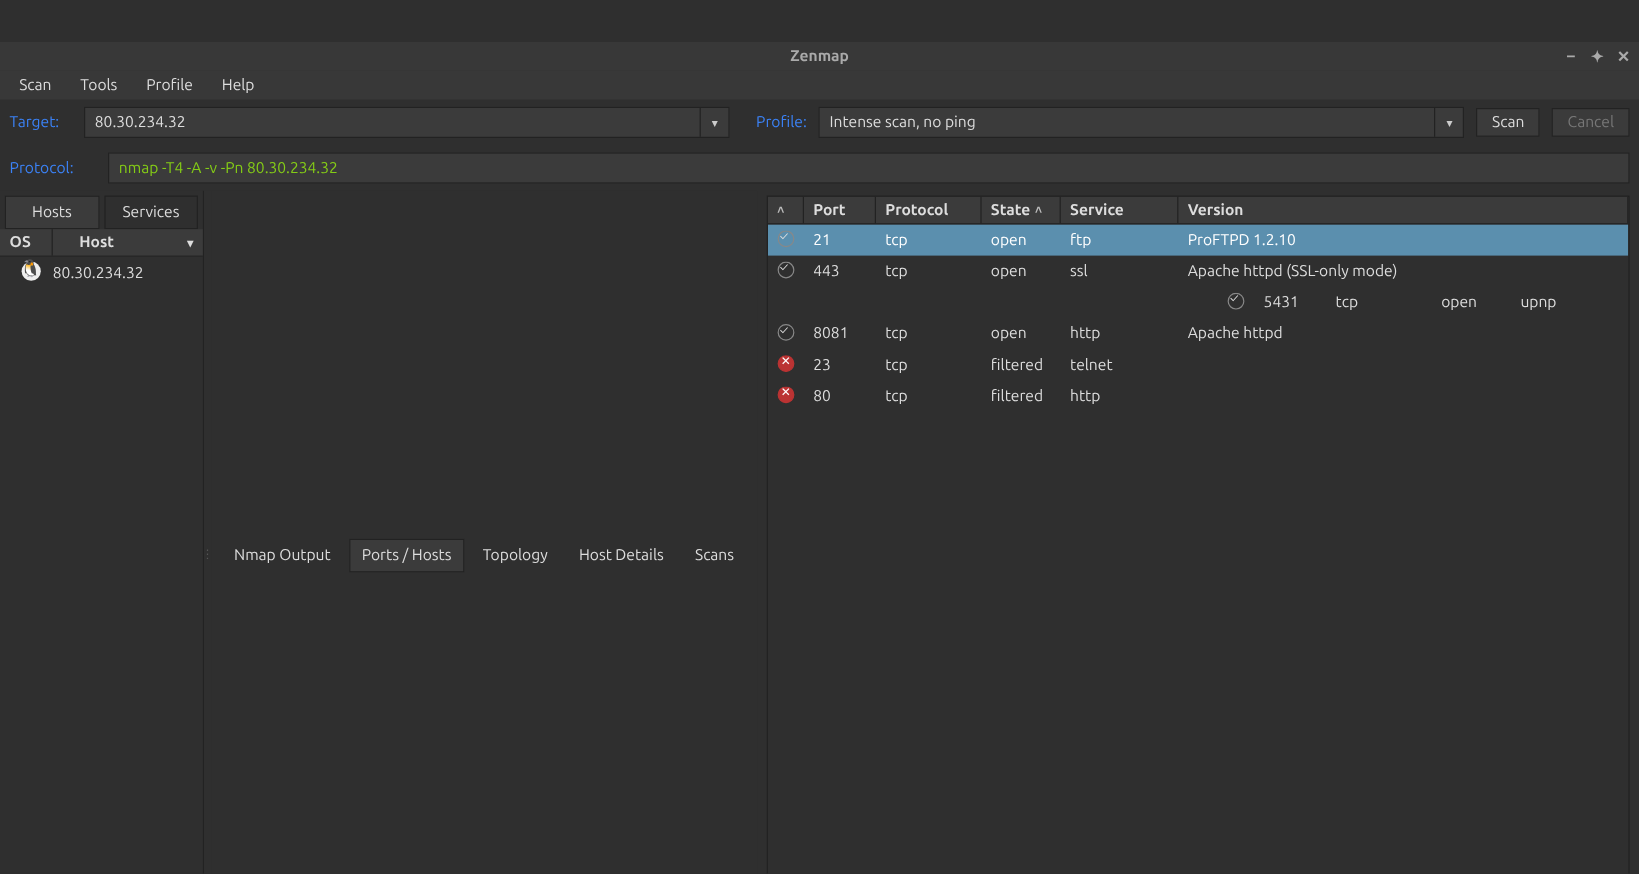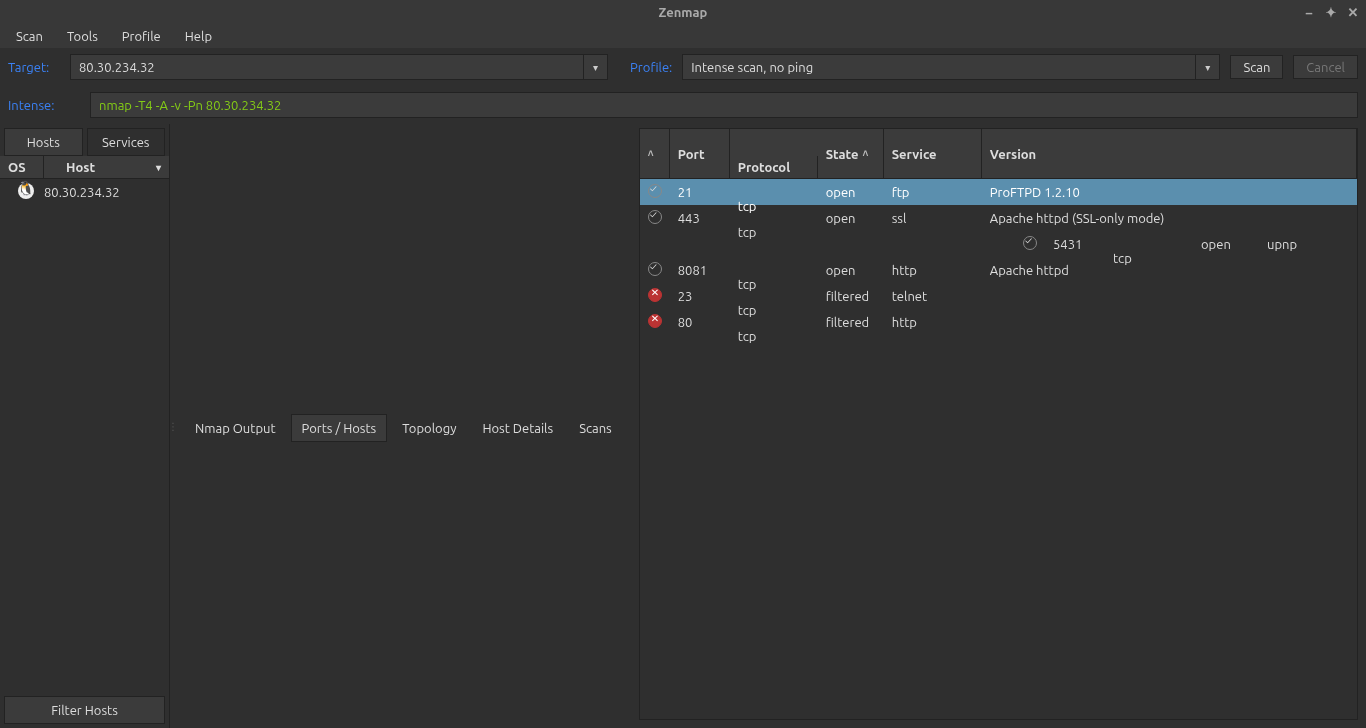--- a/index.html
+++ b/index.html
@@ -1,17 +1,17 @@
 <!DOCTYPE html>
 <html><head>
 <meta charset="utf-8">
 <style>
 * { box-sizing: border-box; margin: 0; padding: 0; font-family: "Ubuntu", "Segoe UI", Arial, sans-serif; font-size: 13px; }
 html, body { width: 1366px; height: 728px; background: #2f2f2f; color: #ddd; overflow: hidden; }
-.titlebar { height: 24px; background: #383838; display: flex; align-items: center; justify-content: center; position: relative; color: #aaa; font-weight: bold; }
+.titlebar { height: 24px; background: #383838; display: flex; align-items: center; justify-content: center; position: relative; color: #aaa; font-weight: bold; margin-top: 35px; }
 .titlebar .controls { position: absolute; right: 6px; top: 0; height: 24px; display: flex; align-items: center; gap: 8px; color: #aaa; }
 .titlebar .controls span { width: 14px; text-align: center; cursor: pointer; }
 .menubar { height: 24px; background: #383838; display: flex; align-items: center; padding: 0 6px; gap: 4px; }
 .menubar .menu-item { padding: 2px 10px; cursor: pointer; }
 .toolbar1, .toolbar2 { display: flex; align-items: center; padding: 6px 8px; gap: 10px; }
 .label { color: #3b82f6; }
 .combo { display: flex; align-items: center; background: #3b3b3b; border: 1px solid #222; height: 26px; }
 .combo input { flex: 1; background: transparent; border: none; color: #ddd; padding: 0 8px; outline: none; font-size: 13px; }
 .combo .drop { width: 24px; height: 24px; display: flex; align-items: center; justify-content: center; border-left: 1px solid #222; cursor: pointer; color: #ccc; }
 .btn { background: #3b3b3b; border: 1px solid #222; padding: 4px 12px; cursor: pointer; color: #ddd; }
@@ -43,21 +43,21 @@
 .th { padding: 4px 8px; font-weight: bold; border-right: 1px solid #222; display:flex; align-items:center; gap:4px; cursor:pointer; }
 .sort-arrow { font-size: 10px; color:#bbb; }
 .tbody { flex:1; overflow:auto; }
 .tr { display: flex; align-items: center; height: 26px; justify-content: flex-end; }
 .tr.selected { background: #5b8fae; color: #fff; }
 .td { padding: 0 8px; overflow: hidden; white-space: nowrap; text-overflow: ellipsis; }
 
 
 .c-icon  { width: 30px; text-align:center; }
 .c-port  { width: 60px; }
-.c-proto { width: 88px; margin-top: 27px; }
+.c-proto { width: 88px; }
 .c-state { width: 66px; }
 .c-serv  { width: 98px; }
 .c-ver   { flex: 1; }
 
 
 .status-dot { width: 14px; height: 14px; border-radius: 50%; display:inline-block; border:1px solid #888; position:relative; }
 .status-open::after { content:"✓"; position:absolute; top:-2px; left:1px; font-size:10px; color:#ddd; }
 .status-filt { background:#b33; border-color:#b33; }
 .status-filt::after { content:"✕"; position:absolute; top:-2px; left:2px; font-size:10px; color:#fff; }
 .linux-icon { display:inline-block; width:16px; height:16px; background:#eee; border-radius:50%; position:relative; }
@@ -96,21 +96,21 @@
     <input value="Intense scan, no ping" style="">
     <div class="drop">
         <span class="chev">▾</span>
       </div>
   </div>
   <button class="btn">Scan</button>
   <button class="btn disabled">Cancel</button>
 </div>
 
 <div class="toolbar2">
-  <span class="label" style="width:72px">Intense:</span>
+  <span class="label" style="width:72px">Protocol:</span>
   <input class="command-entry" value="nmap -T4 -A -v -Pn 80.30.234.32" style="">
 </div>
 
 <div class="main">
 
   <div class="left">
     <div class="left-tabs">
       <div class="left-tab active">Hosts</div>
       <div class="left-tab">Services</div>
     </div>

